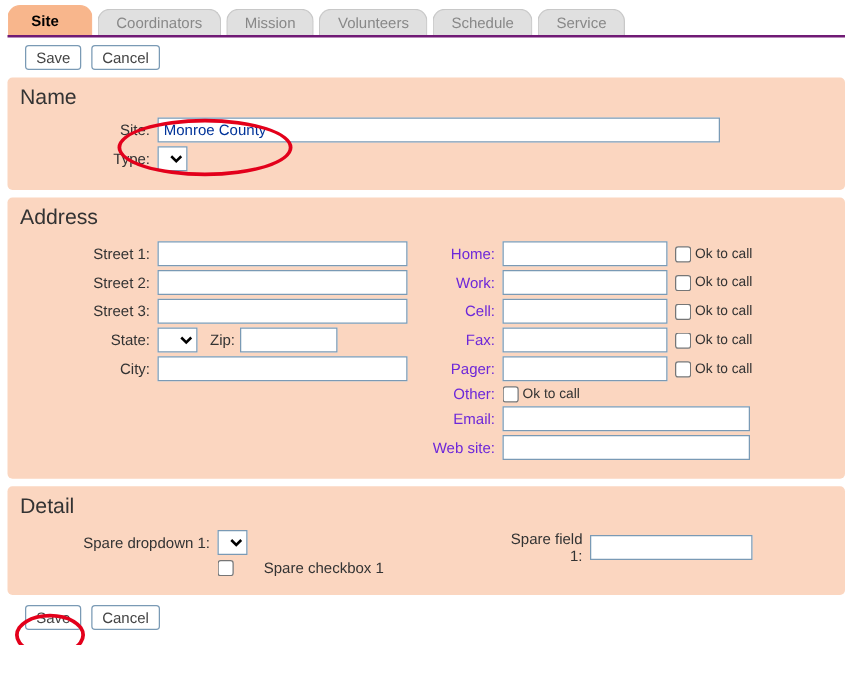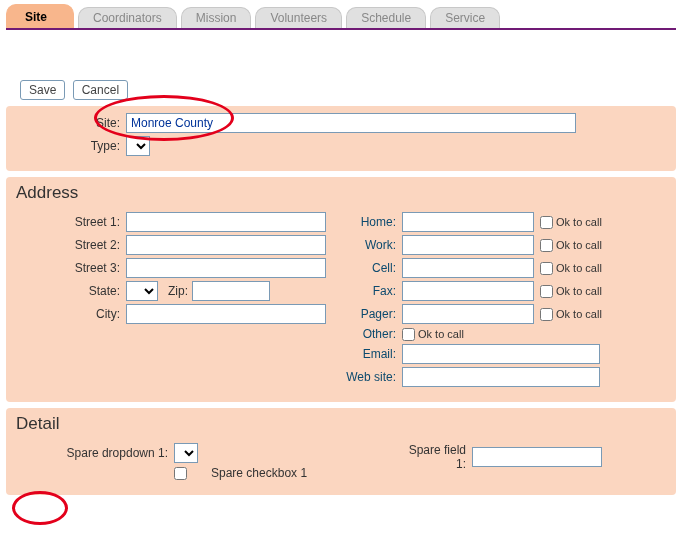--- a/index.html
+++ b/index.html
@@ -47,21 +47,21 @@
   .btn {
     background: #fff;
     border: 1px solid #7a9ab5;
     border-radius: 3px;
     padding: 2px 8px;
     font-size: 12px;
     font-family: inherit;
     cursor: pointer;
     color: #444;
   }
-  .btn + .btn { margin-left: 4px; margin-top: 44px; }
+  .btn + .btn { margin-left: 4px; }
   .section {
     background: #fbd6c0;
     border-radius: 4px;
     margin: 0 0 6px 0;
     padding: 4px 10px 12px 10px;
   }
   .section-title {
     font-size: 17px;
     color: #333;
     margin: 2px 0 6px 0;
@@ -76,21 +76,21 @@
     text-align: right;
     padding-right: 6px;
     font-size: 12px;
     color: #333;
   }
   .label-r {
     width: 56px;
     text-align: right;
     padding-right: 6px;
     font-size: 12px;
-    color: #0c4a6e;
+    color: #6d28d9;
   }
   input[type="text"] {
     border: 1px solid #7a9ab5;
     background: #fff;
     height: 20px;
     padding: 1px 4px;
     font-family: inherit;
     font-size: 12px;
     color: #003399;
   }
@@ -137,20 +137,21 @@
     <div class="tab">Schedule</div>
     <div class="tab">Service</div>
   </div>
 
   <div class="toolbar">
     <button class="btn">Save</button>
     <button class="btn">Cancel</button>
   </div>
 
   <div class="section">
+    <div class="section-title">Name</div>
     <div class="row">
       <div class="label">Site:</div>
       <input type="text" class="site-input" value="Monroe County" style="">
     </div>
     <div class="row">
       <div class="label">Type:</div>
       <select style="width:24px"></select>
     </div>
   </div>
 

